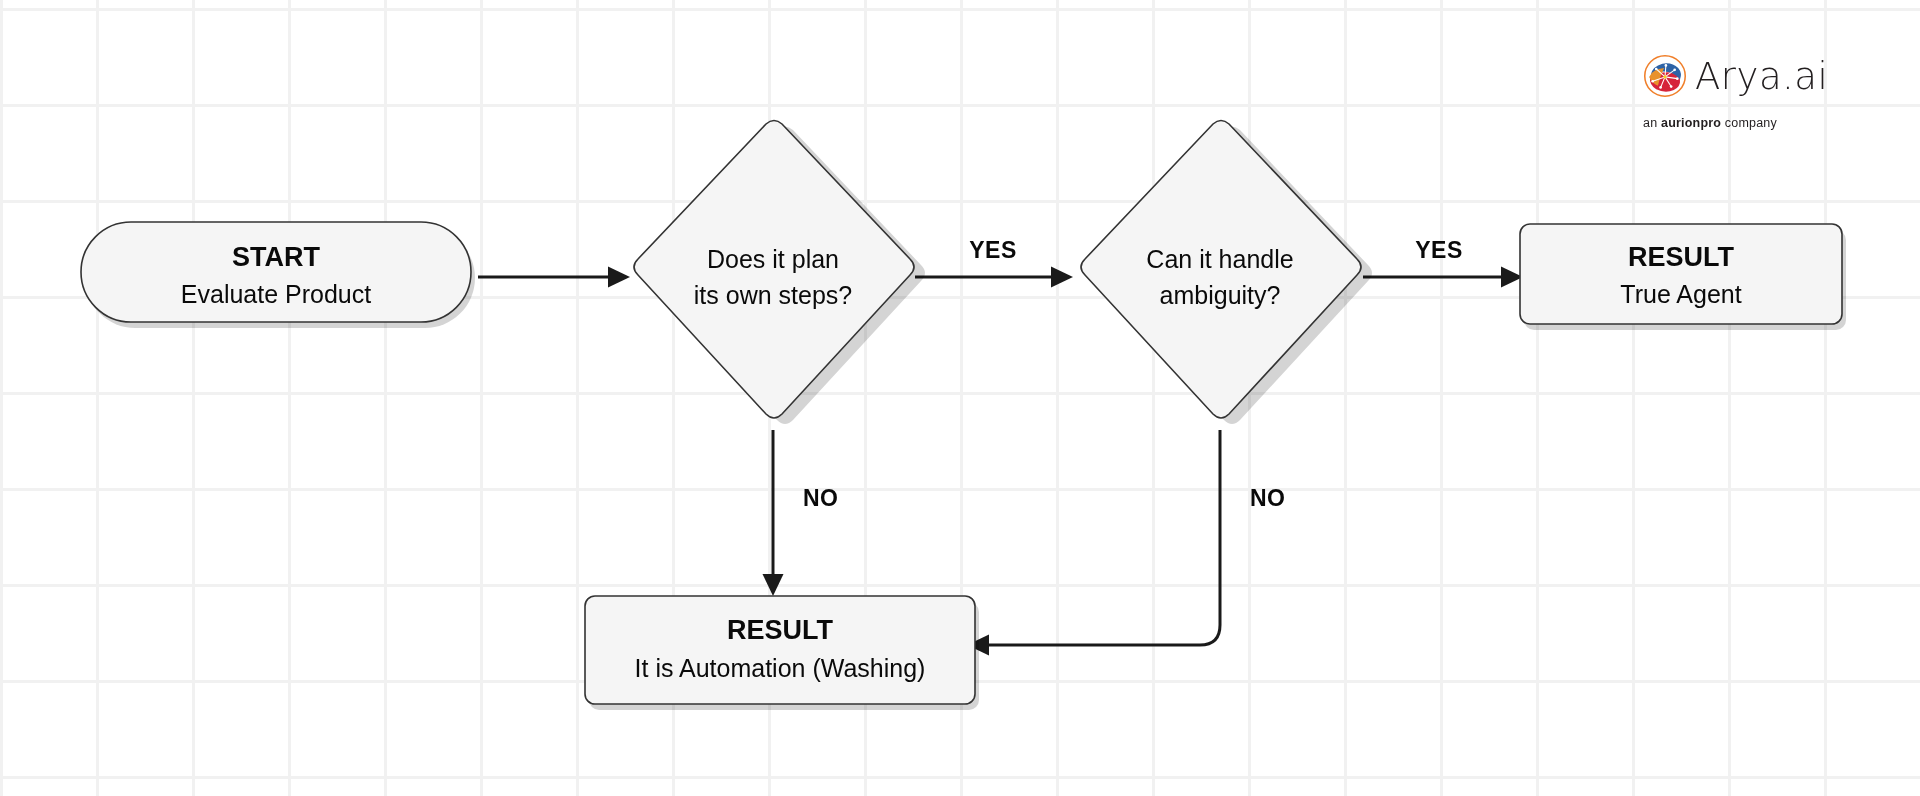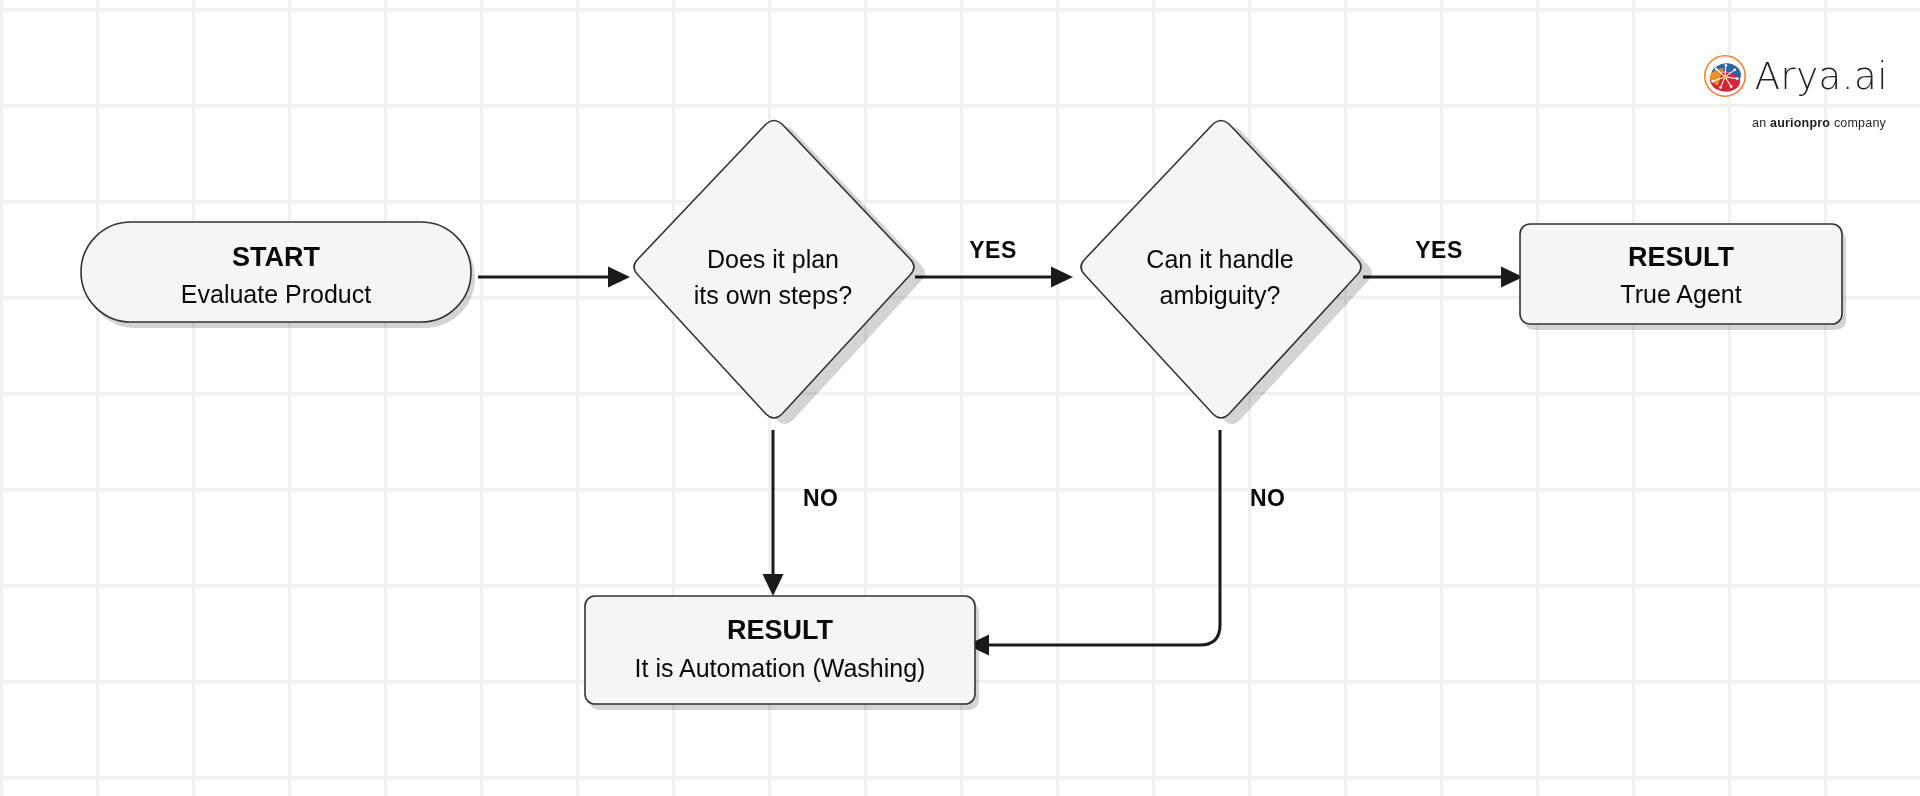--- a/index.html
+++ b/index.html
@@ -58,27 +58,27 @@
     font-family: "Liberation Sans", sans-serif;
     font-size: 23px;
     font-weight: bold;
     fill: #0a0a0a;
     letter-spacing: 0.5px;
   }
 
   
   #logo {
     position: absolute;
-    left: 1688px;
+    left: 1643px;
     top: 54px;
     width: 200px;
     height: 64px;
     display: flex;
     flex-direction: column;
-    align-items: flex-end;
+    align-items: flex-start;
   }
   #logo-row {
     display: flex;
     align-items: center;
     gap: 8px;
     height: 46px;
   }
   #logo-mark { width: 44px; height: 44px; display: block; }
   #logo-word {
     font-family: "DejaVu Sans", sans-serif;

